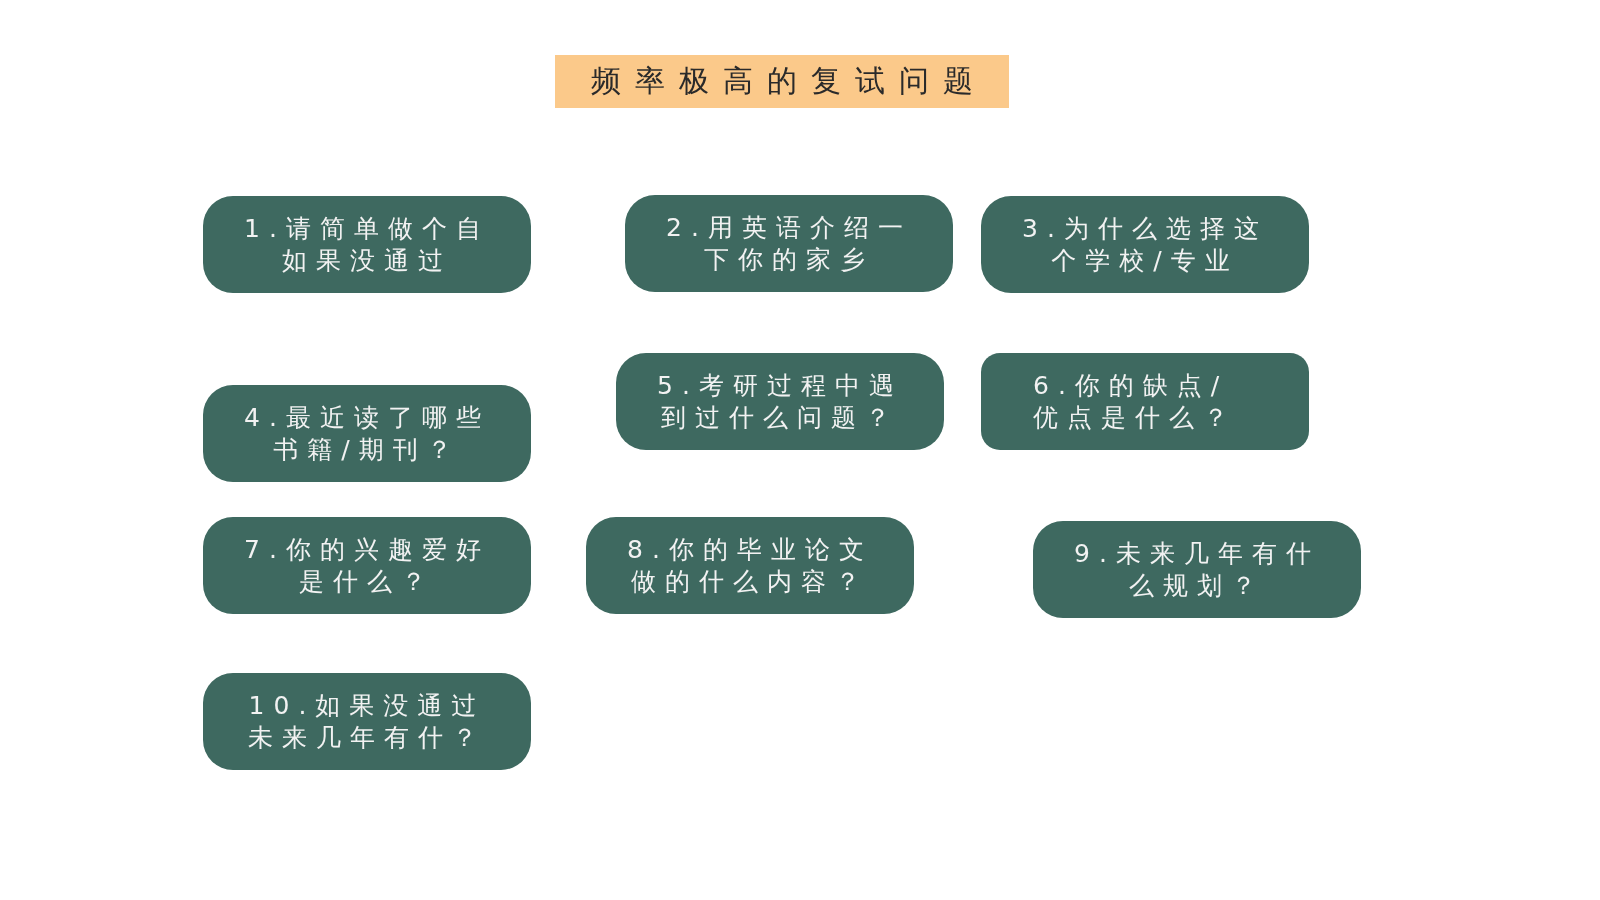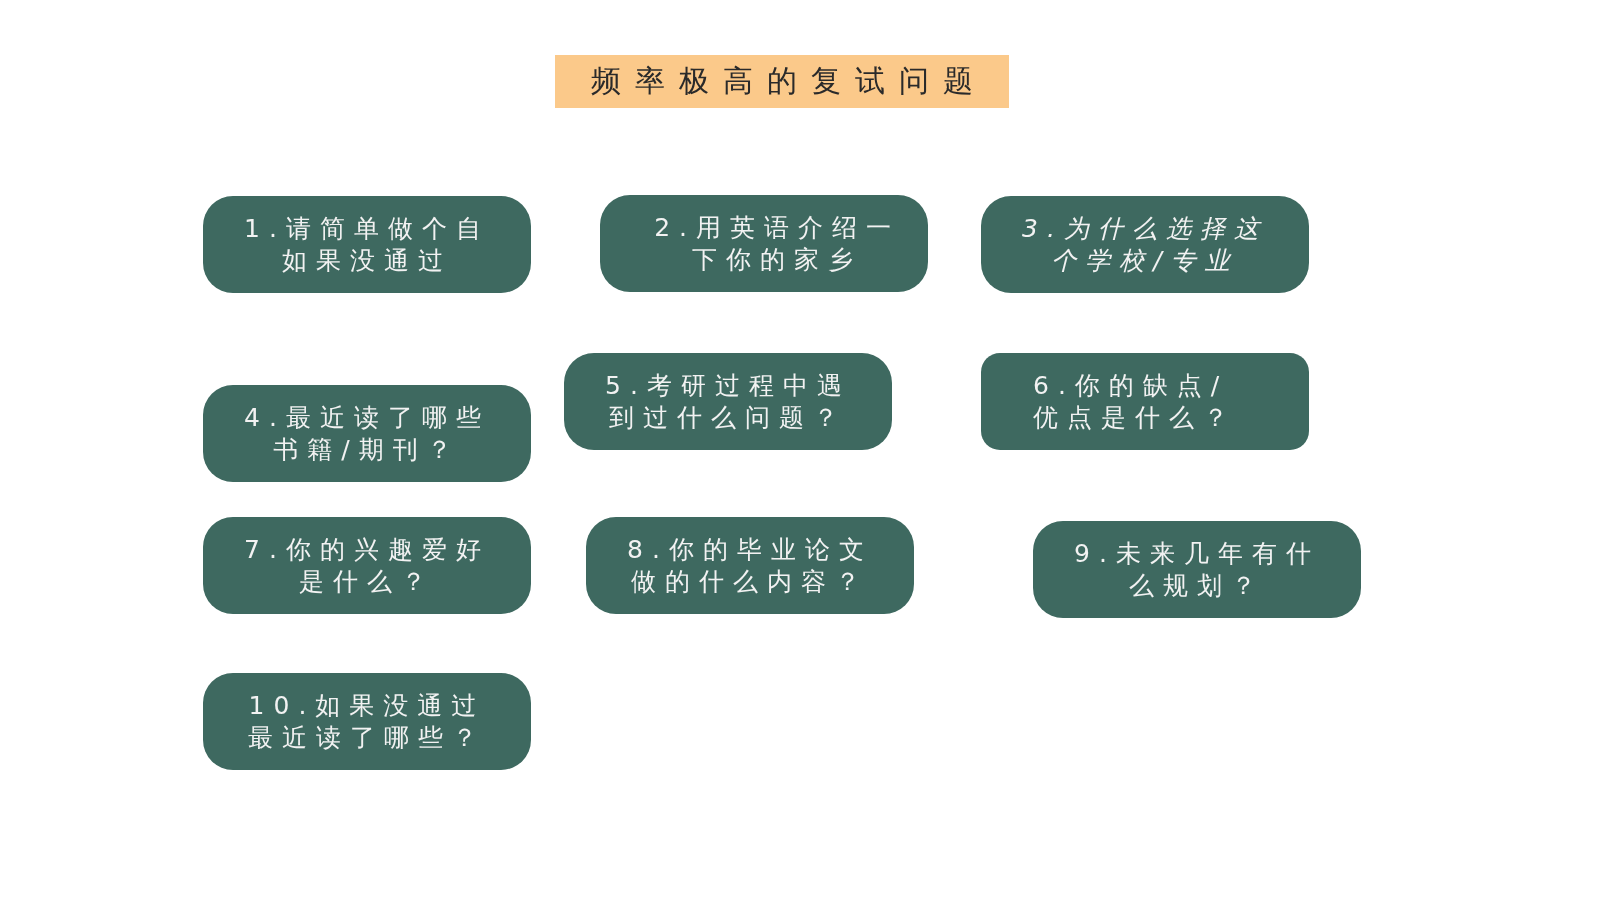--- a/index.html
+++ b/index.html
@@ -36,42 +36,42 @@
   <span class="title-text">频率极高的复试问题</span>
 </div>
 
 <div class="card" style="left:203px; top:196px;">
   <div class="card-text">
     <div>1.请简单做个自</div>
     <div>如果没通过</div>
   </div>
 </div>
 
-<div class="card" style="left:600px; top:195px;justify-content:flex-end;">
+<div class="card" style="left:625px; top:195px;">
   <div class="card-text">
     <div>2.用英语介绍一</div>
     <div>下你的家乡</div>
   </div>
 </div>
 
-<div class="card" style="left:981px; top:196px;font-style:italic;">
+<div class="card" style="left:981px; top:196px;">
   <div class="card-text">
     <div>3.为什么选择这</div>
     <div>个学校/专业</div>
   </div>
 </div>
 
 <div class="card" style="left:203px; top:353px;margin-top:32px;">
   <div class="card-text">
     <div>4.最近读了哪些</div>
     <div>书籍/期刊？</div>
   </div>
 </div>
 
-<div class="card" style="left:564px; top:353px;">
+<div class="card" style="left:616px; top:353px;">
   <div class="card-text">
     <div>5.考研过程中遇</div>
     <div>到过什么问题？</div>
   </div>
 </div>
 
 <div class="card" style="left:981px; top:353px; justify-content:flex-start; padding-left:52px;border-radius:19px;">
   <div class="card-text left">
     <div>6.你的缺点/</div>
     <div>优点是什么？</div>
@@ -95,15 +95,15 @@
 <div class="card" style="left:1033px; top:521px;">
   <div class="card-text">
     <div>9.未来几年有什</div>
     <div>么规划？</div>
   </div>
 </div>
 
 <div class="card" style="left:203px; top:673px;">
   <div class="card-text">
     <div>10.如果没通过</div>
-    <div>最近读了哪些？</div>
+    <div>未来几年有什？</div>
   </div>
 </div>
 
 </body></html>

